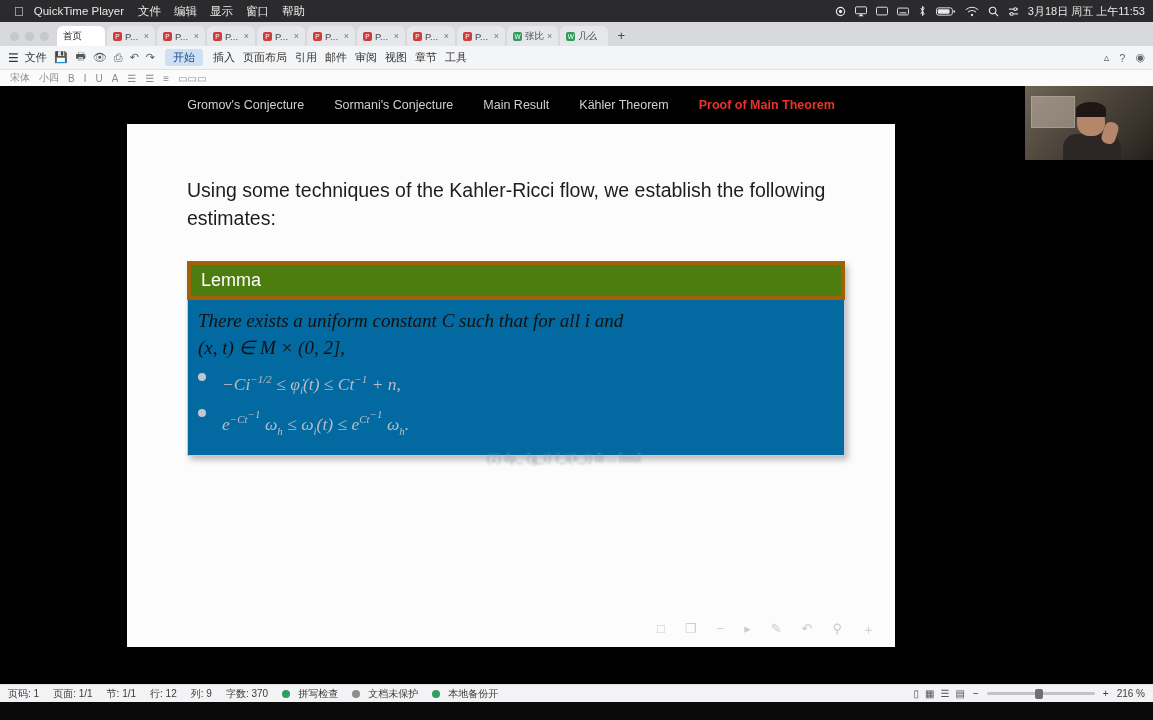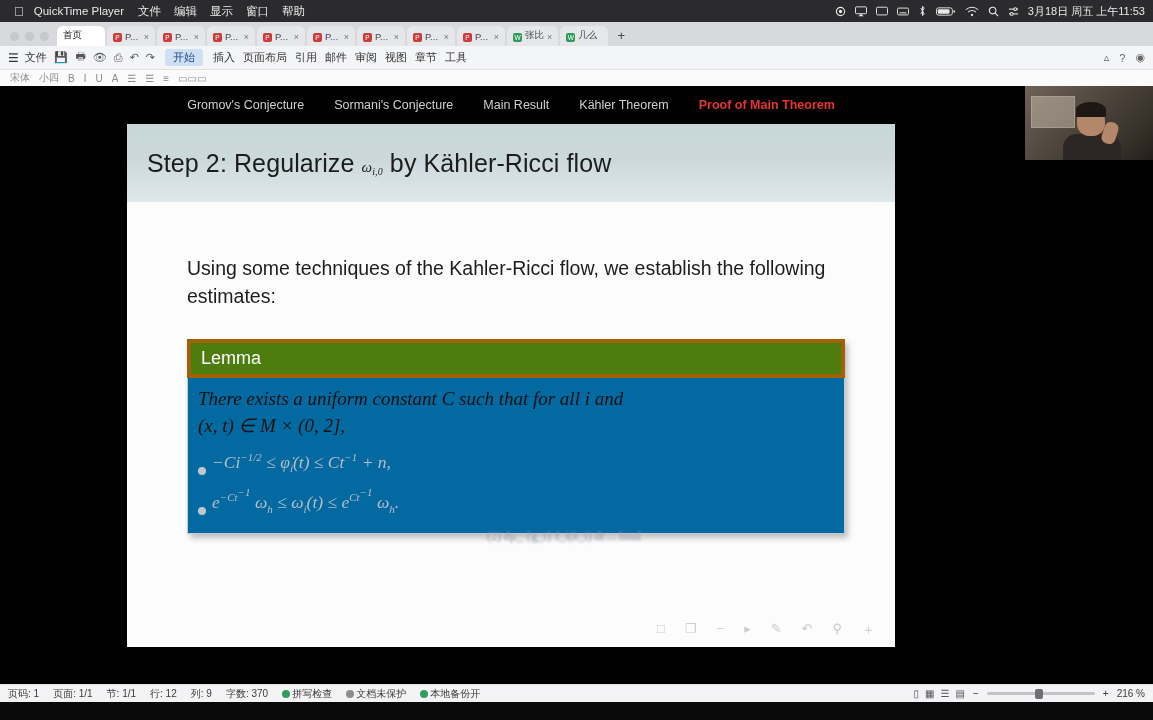--- a/index.html
+++ b/index.html
@@ -82,21 +82,21 @@
   }
   .dot { width: 9px; height: 9px; border-radius: 50%; background: #c6c8cc; }
   .tab {
     height: 20px;
     min-width: 48px;
     max-width: 70px;
     background: #e6e7ea;
     border-radius: 6px 6px 0 0;
     margin-right: 2px;
     display: flex;
-    align-items: flex-end;
+    align-items: center;
     gap: 3px;
     padding: 4px 6px;
     font-size: 9.5px;
     color: #46484c;
     overflow: hidden;
     white-space: nowrap;
     box-sizing: border-box;
   }
   .tab.active { background: #fff; color: #222; }
   .tab .fav {
@@ -261,22 +261,22 @@
   }
   .lemma-stmt {
     font-family: "Liberation Serif", serif;
     font-style: italic;
     font-size: 19px;
     color: #111;
     line-height: 1.42;
   }
   .eqn {
     display: flex;
-    align-items: flex-end;
-    gap: 6px;
+    align-items: flex-start;
+    gap: 16px;
     margin-top: 12px;
     color: #b9bcc4;
     font-family: "Liberation Serif", serif;
     font-style: italic;
     font-size: 17.5px;
     filter: blur(0.6px);
   }
   .eqn .bullet {
     width: 8px; height: 8px;
     border-radius: 50%;
@@ -363,21 +363,21 @@
     background: #f3f3f5;
     display: flex;
     align-items: center;
     font-size: 10px;
     color: #3a3a3a;
     padding: 0 8px;
     box-sizing: border-box;
     border-top: 1px solid #e2e2e5;
   }
   .statusbar .s { margin-right: 14px; white-space: nowrap; }
-  .statusbar .chip { display: flex; align-items: center; gap: 2px; }
+  .statusbar .chip { display: flex; align-items: center; gap: 8px; }
   .statusbar .mark {
     width: 8px; height: 8px; border-radius: 50%;
     background: #2f9e5f; flex: 0 0 auto;
     display: inline-block;
   }
   .statusbar .mark.gray { background: #8d8d8d; }
   .statusbar .right {
     margin-left: auto;
     display: flex; align-items: center; gap: 8px;
   }
@@ -584,25 +584,20 @@
 
     <div class="slidenav">
       <span class="navitem">Gromov's Conjecture</span>
       <span class="navitem">Sormani's Conjecture</span>
       <span class="navitem">Main Result</span>
       <span class="navitem">Kähler Theorem</span>
       <span class="navitem active">Proof of Main Theorem</span>
     </div>
 
     <div class="slide">
-      <div class="slide-header">
-        <div class="slide-title">
-          <span>Step 2: Regularize </span><span class="sub">ω</span><span class="subsc">i,0</span><span> by Kähler-Ricci flow</span>
-        </div>
-      </div>
 
       <div class="slide-body">
         <div class="body-text">Using some techniques of the Kahler-Ricci flow, we establish the following estimates:</div>
 
         <div class="lemma-box">
           <div class="lemma-head">Lemma</div>
           <div class="lemma-body">
             <div class="lemma-stmt">There exists a uniform constant C such that for all i and</div>
             <div class="lemma-stmt">(x, t) ∈ M × (0, 2],</div>
 

